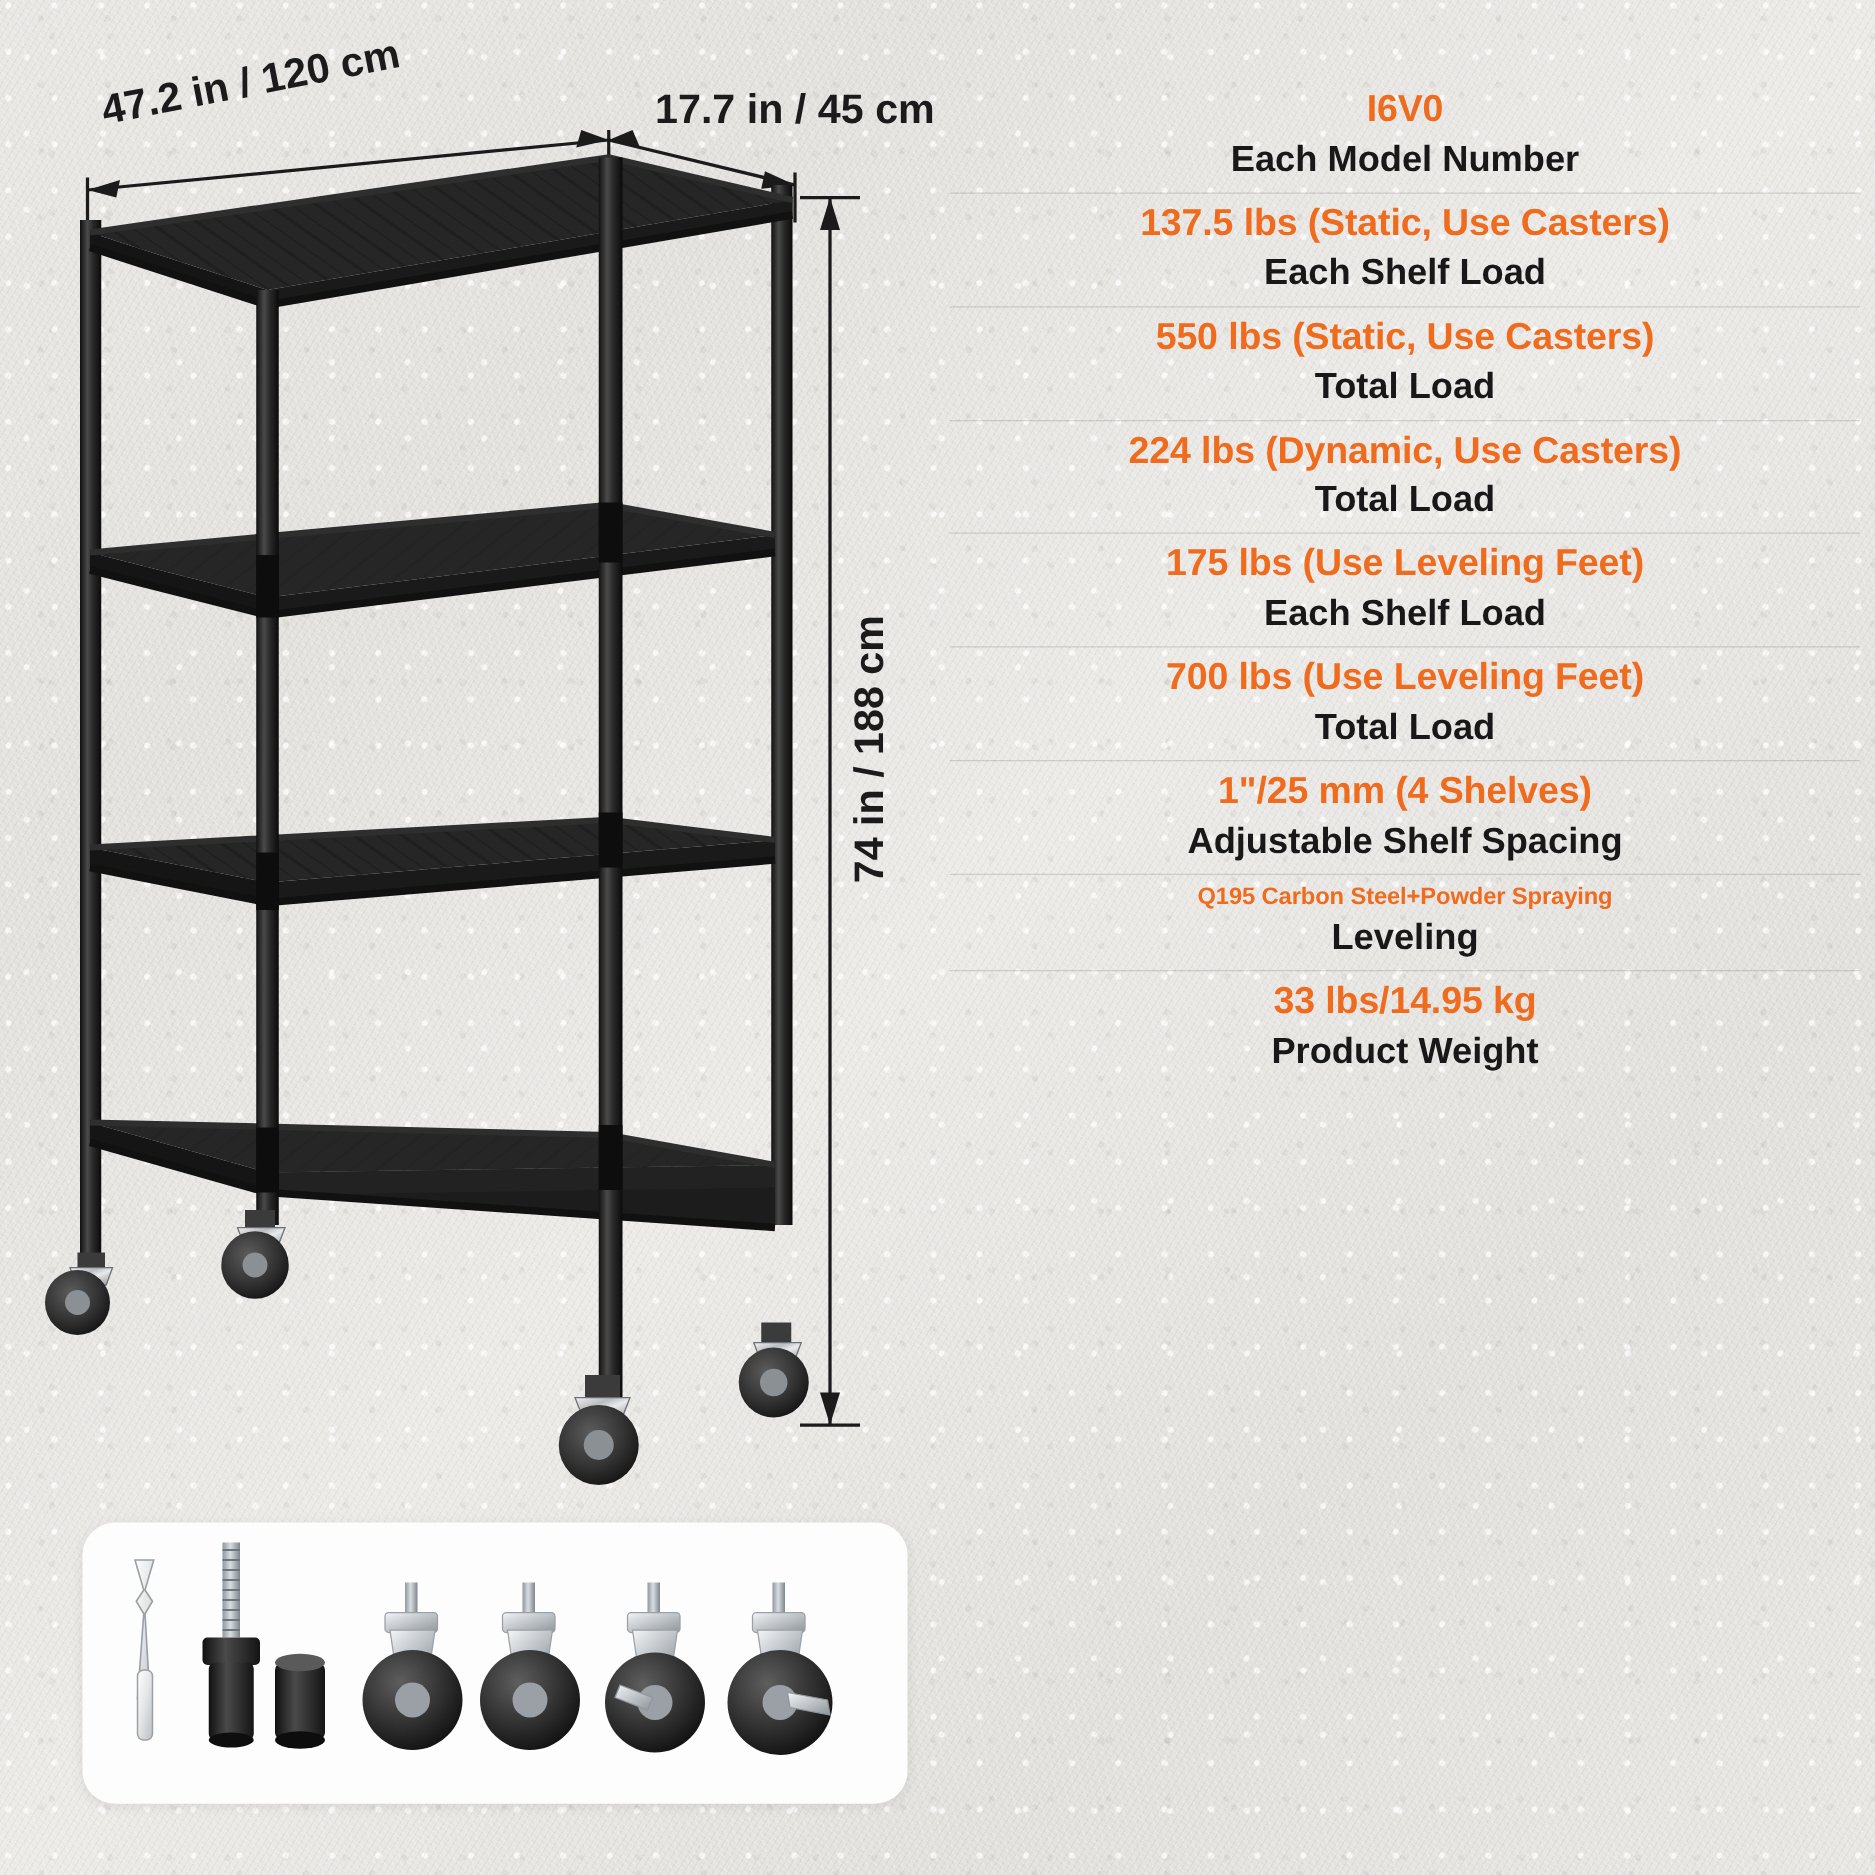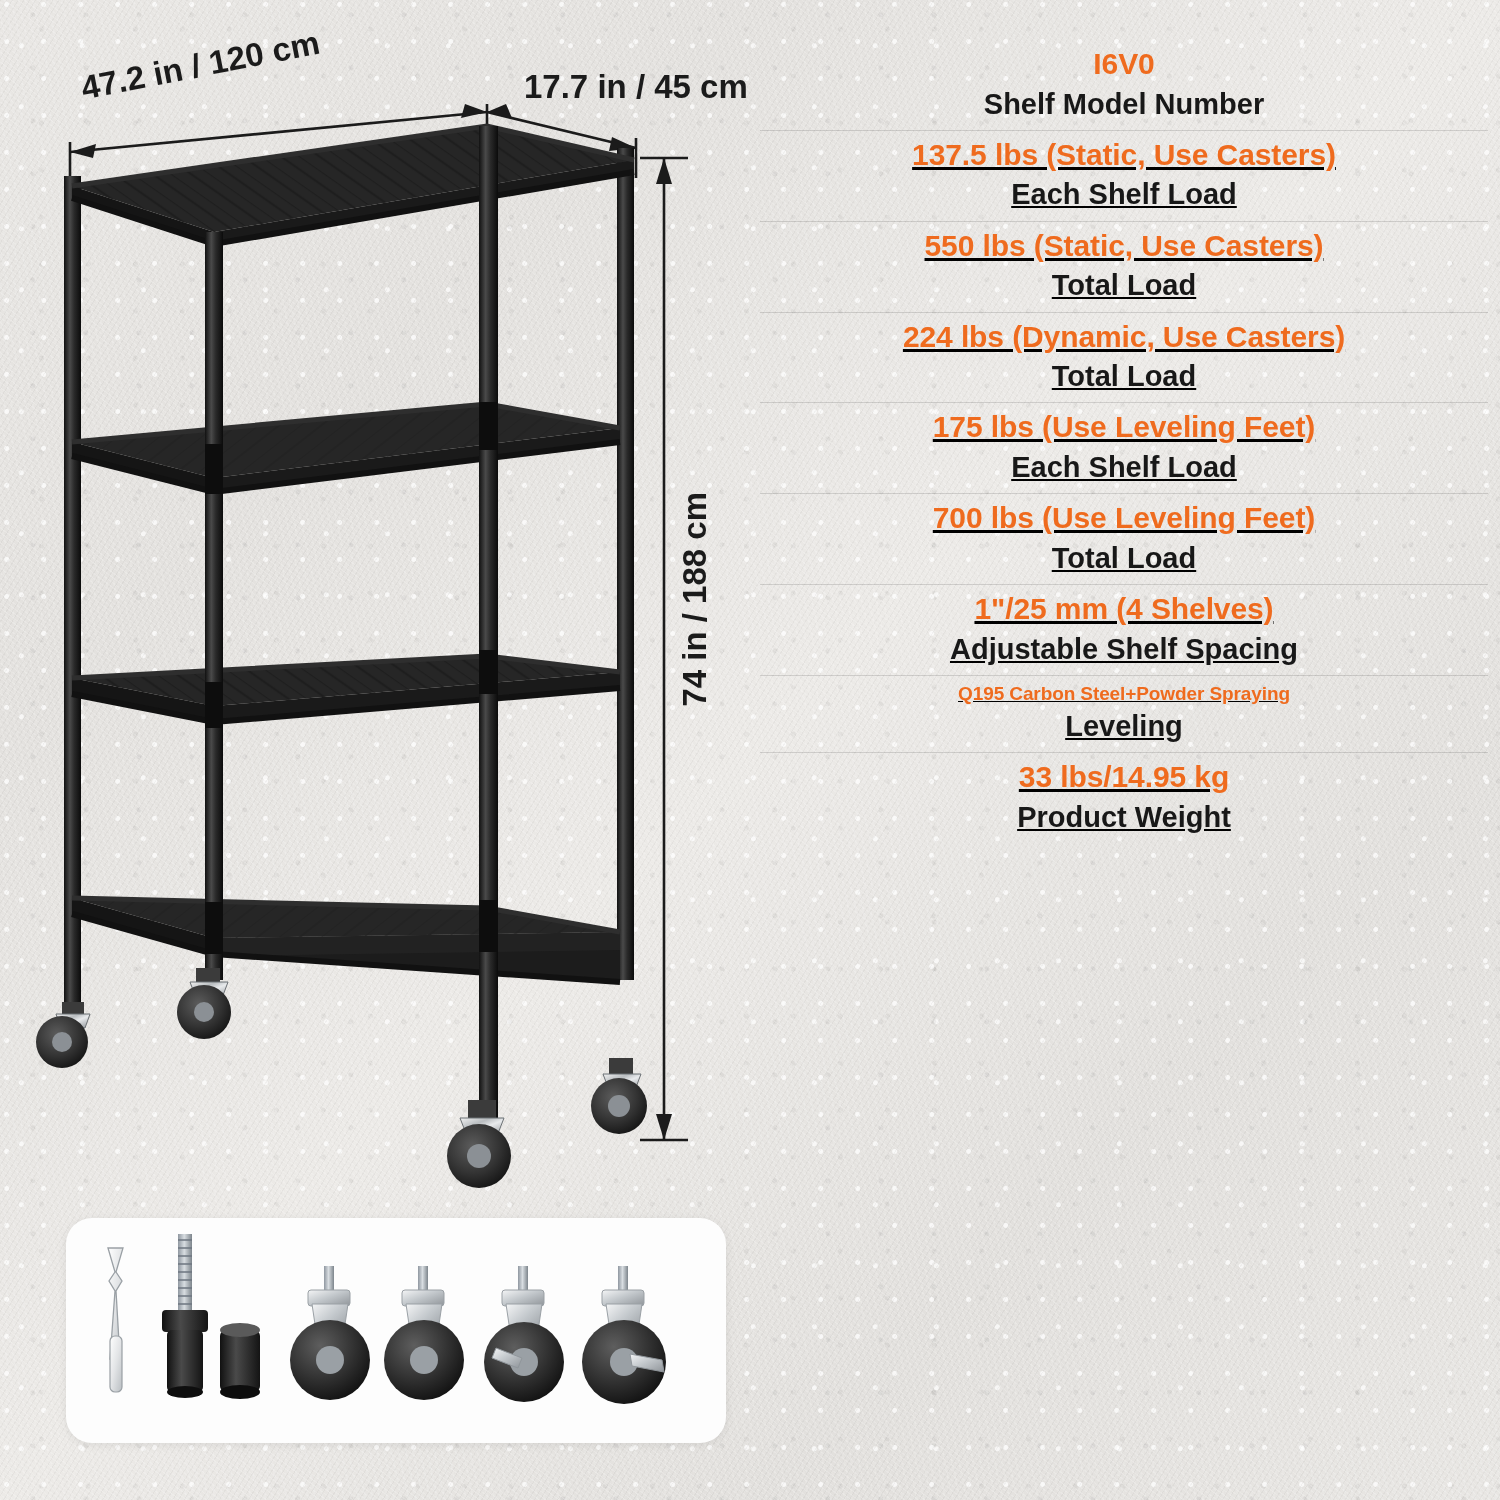--- a/index.html
+++ b/index.html
@@ -85,30 +85,29 @@
     height: 225px;
     background: #fdfdfd;
     border-radius: 26px;
     box-shadow: 0 2px 10px rgba(0,0,0,0.08);
   }
 
   
   .specs {
     position: absolute;
     left: 760px;
-    top: 40px;
+    top: 64px;
     width: 728px;
   }
   .spec-row {
     padding: 6px 0 8px 0;
     text-align: center;
   }
   .spec-row + .spec-row {
     border-top: 1px solid rgba(0,0,0,0.13);
-    text-decoration: underline;
   }
   .spec-value {
     font-size: 30px;
     font-weight: bold;
     color: #ef6b1e;
     line-height: 1.22;
     letter-spacing: -0.1px;
   }
   .spec-name {
     font-size: 29px;
@@ -355,21 +354,21 @@
         <circle cx="558" cy="144" r="14" fill="#9aa0a5"></circle>
         <path d="M596 142 l-32 -6 2 12 32 6 z" fill="url(#forkGrad)" stroke="#90969b" stroke-width="1"></path>
       </g>
     </svg>
   </div>
 
   <div class="specs">
 
     <div class="spec-row first">
       <div class="spec-value">I6V0</div>
-      <div class="spec-name">Shelf Model Number</div>
+      <div class="spec-name">Each Model Number</div>
     </div>
 
     <div class="spec-row">
       <div class="spec-value">137.5 lbs (Static, Use Casters)</div>
       <div class="spec-name">Each Shelf Load</div>
     </div>
 
     <div class="spec-row">
       <div class="spec-value">550 lbs (Static, Use Casters)</div>
       <div class="spec-name">Total Load</div>

